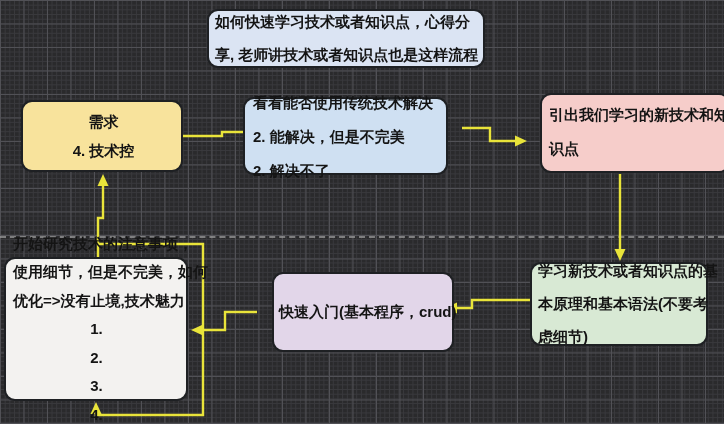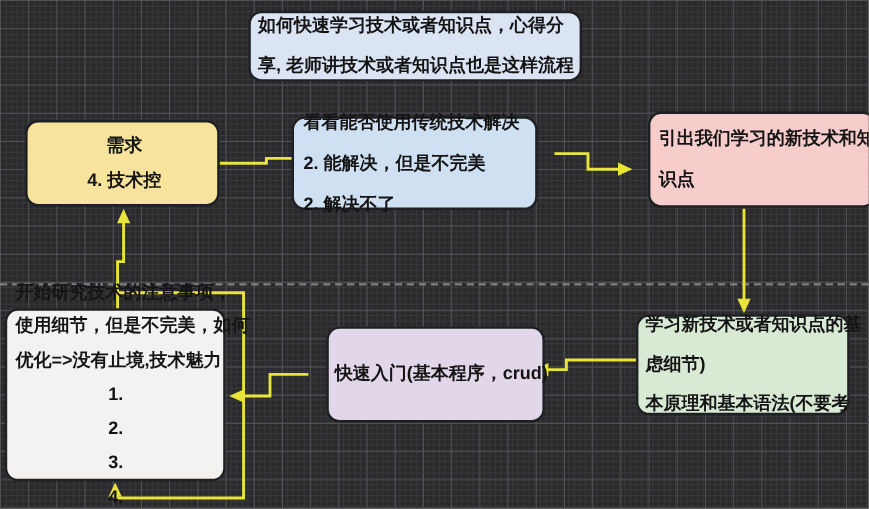--- a/index.html
+++ b/index.html
@@ -98,22 +98,22 @@
     <div class="ln">2. 解决不了</div>
   </div>
 
   <div class="node node-newtech" style="background-color: rgb(246, 205, 202);">
     <div class="ln">引出我们学习的新技术和知</div>
     <div class="ln">识点</div>
   </div>
 
   <div class="node node-principle" style="background-color: rgb(216, 233, 212);">
     <div class="ln">学习新技术或者知识点的基</div>
+    <div class="ln">本原理和基本语法(不要考</div>
     <div class="ln">虑细节)</div>
-    <div class="ln">本原理和基本语法(不要考</div>
   </div>
 
   <div class="node node-quickstart" style="background-color: rgb(226, 214, 233);">
     <div class="ln">快速入门(基本程序，crud)</div>
   </div>
 
   <div class="node node-research" style="background-color: rgb(243, 242, 240); text-align: center;">
     <div class="ln">开始研究技术的注意事项，</div>
     <div class="ln">使用细节，但是不完美，如何</div>
     <div class="ln">优化=&gt;没有止境,技术魅力</div>

